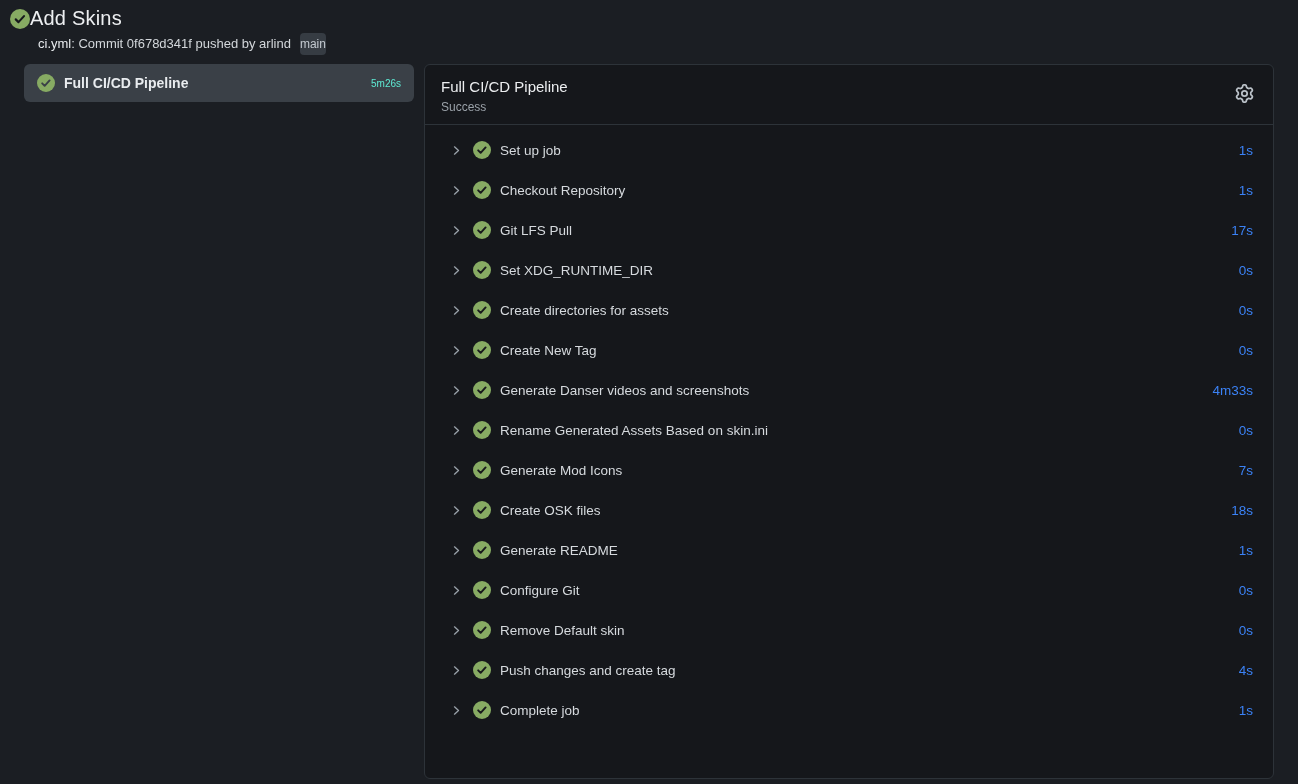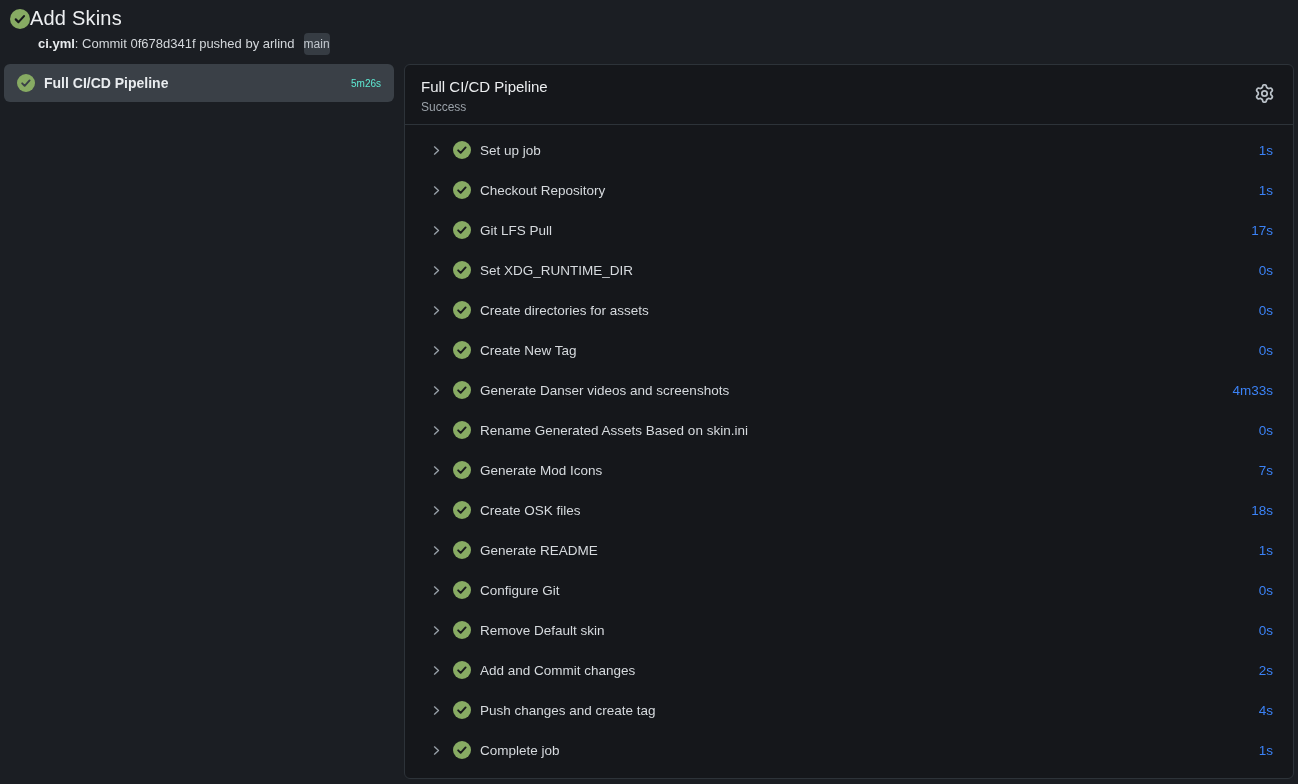--- a/index.html
+++ b/index.html
@@ -24,35 +24,35 @@
   }
   .subtitle-row {
     margin-left: 28px;
     margin-top: 3px;
     font-size: 13px;
     color: #d3d7db;
     display: flex;
     align-items: center;
     line-height: 18px;
   }
-  .wf-file { font-weight: 700; color: #e8ebee; cursor: pointer; }
+  .wf-file { font-weight: 400; color: #e8ebee; cursor: pointer; }
   .branch-badge {
     margin-left: 9px;
     background: #363c43;
     color: #c2c8cf;
     border-radius: 4px;
     padding: 2px 0;
     font-size: 12px;
     cursor: pointer;
   }
   
   .content {
     display: flex;
     gap: 10px;
-    padding: 0 4px;
+    padding: 0 24px;
     margin-top: 5px;
     align-items: flex-start;
   }
   .sidebar { width: 390px; flex-shrink: 0; }
   .job-item {
     display: flex;
     align-items: center;
     gap: 9px;
     background: #3a4047;
     border-radius: 6px;
@@ -346,35 +346,20 @@
               <svg width="13" height="13" viewBox="0 0 16 16">
                 <path d="M5.5 3.5 10.5 8l-5 4.5" fill="none" stroke="#9ba3ab" stroke-width="1.6" stroke-linecap="round" stroke-linejoin="round"></path>
               </svg>
             </span>
             <span class="check">
               <svg width="18" height="18" viewBox="0 0 16 16">
                 <circle cx="8" cy="8" r="8" fill="#87ab63"></circle>
                 <path d="M4.6 8.3l2.2 2.2 4.4-4.8" fill="none" stroke="#17191d" stroke-width="1.7" stroke-linecap="round" stroke-linejoin="round"></path>
               </svg>
             </span>
-            <span class="step-name">Add and Commit changes</span>
-            <span class="step-duration">2s</span>
-          </div>
-          <div class="step-row">
-            <span class="chev">
-              <svg width="13" height="13" viewBox="0 0 16 16">
-                <path d="M5.5 3.5 10.5 8l-5 4.5" fill="none" stroke="#9ba3ab" stroke-width="1.6" stroke-linecap="round" stroke-linejoin="round"></path>
-              </svg>
-            </span>
-            <span class="check">
-              <svg width="18" height="18" viewBox="0 0 16 16">
-                <circle cx="8" cy="8" r="8" fill="#87ab63"></circle>
-                <path d="M4.6 8.3l2.2 2.2 4.4-4.8" fill="none" stroke="#17191d" stroke-width="1.7" stroke-linecap="round" stroke-linejoin="round"></path>
-              </svg>
-            </span>
             <span class="step-name">Push changes and create tag</span>
             <span class="step-duration">4s</span>
           </div>
           <div class="step-row">
             <span class="chev">
               <svg width="13" height="13" viewBox="0 0 16 16">
                 <path d="M5.5 3.5 10.5 8l-5 4.5" fill="none" stroke="#9ba3ab" stroke-width="1.6" stroke-linecap="round" stroke-linejoin="round"></path>
               </svg>
             </span>
             <span class="check">

